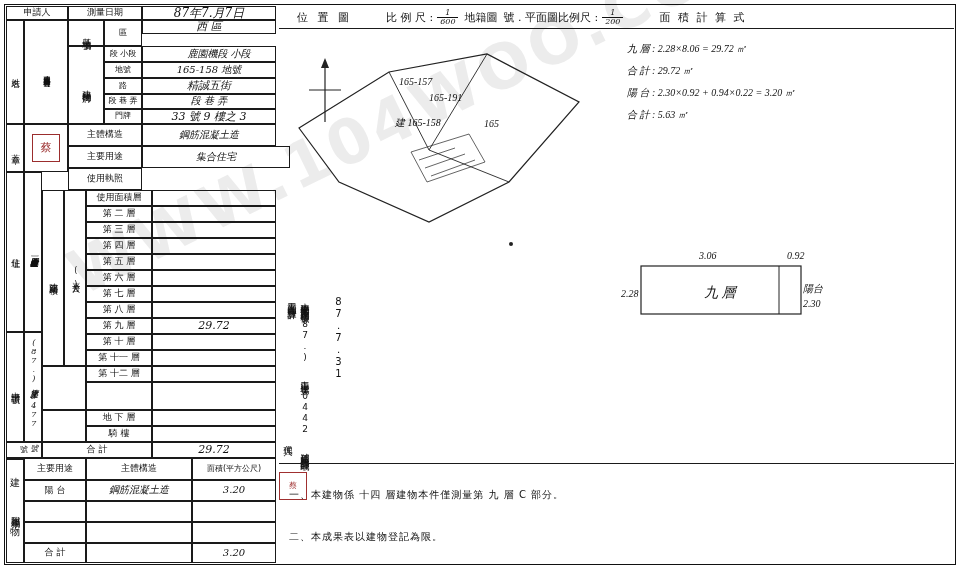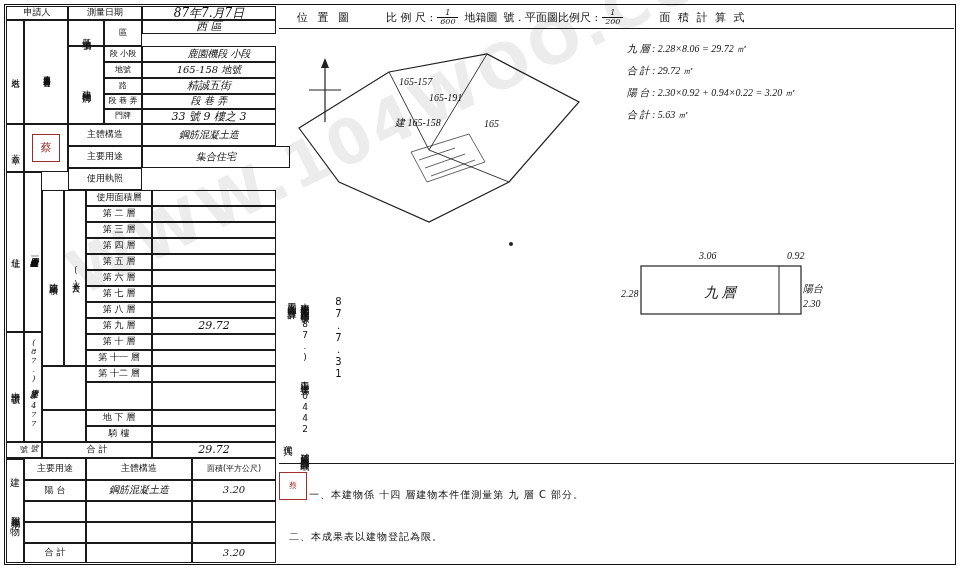--- a/index.html
+++ b/index.html
@@ -257,21 +257,21 @@
     <div class="hw" style="position:absolute;left:425px;top:278px;font-size:14px;">九  層</div>
     <div class="hw tiny" style="position:absolute;left:524px;top:276px;">陽台</div>
     <div class="hw tiny" style="position:absolute;left:524px;top:292px;">2.30</div>
 
     <div class="vtext" style="position:absolute;left:6px;top:290px;height:160px;font-size:9px;letter-spacing:1px;">本建物平面圖及建物面積依(87.) 中工建使字第 0442 號使用執照設計圖或竣工平面圖轉繪計算</div>
     <div class="vtext" style="position:absolute;left:54px;top:290px;height:70px;font-size:10px;">87.7.31</div>
     <div class="vtext sm" style="position:absolute;left:2px;top:432px;height:46px;font-size:9px;">代理人</div>
     <div class="stamp" style="left:0px;top:466px;">蔡</div>
 
     <div class="hline" style="left:0;top:457px;width:675px;"></div>
-    <div class="notes" style="left:10px;top:482px;letter-spacing:1px;margin-left:20px;">一、本建物係 十四 層建物本件僅測量第 九 層  C  部分。</div>
+    <div class="notes" style="left:10px;top:482px;letter-spacing:1px;">一、本建物係 十四 層建物本件僅測量第 九 層  C  部分。</div>
     <div class="notes" style="left:10px;top:524px;letter-spacing:1px;">二、本成果表以建物登記為限。</div>
   </div>
 
   <div class="abs" style="left:6px;top:458px;width:18px;height:99px;display:flex;flex-direction:column;justify-content:space-around;align-items:center;font-size:10px;">
     <span>建</span>
     <span>物</span>
   </div>
 
 </div>
 

